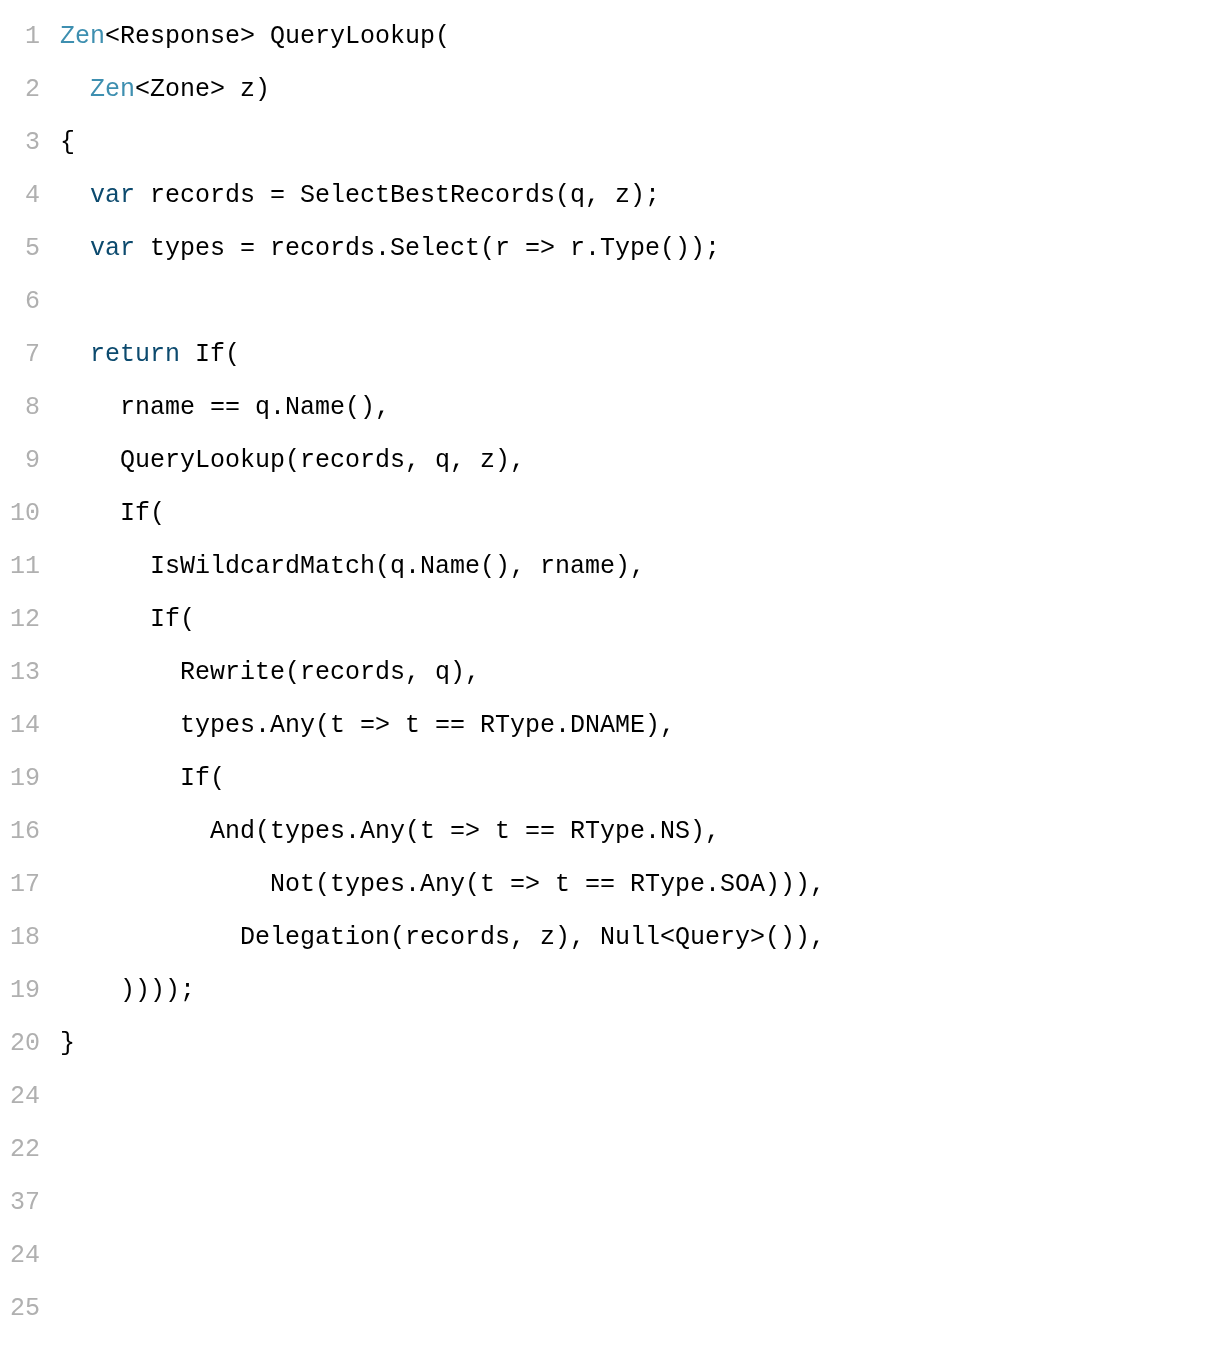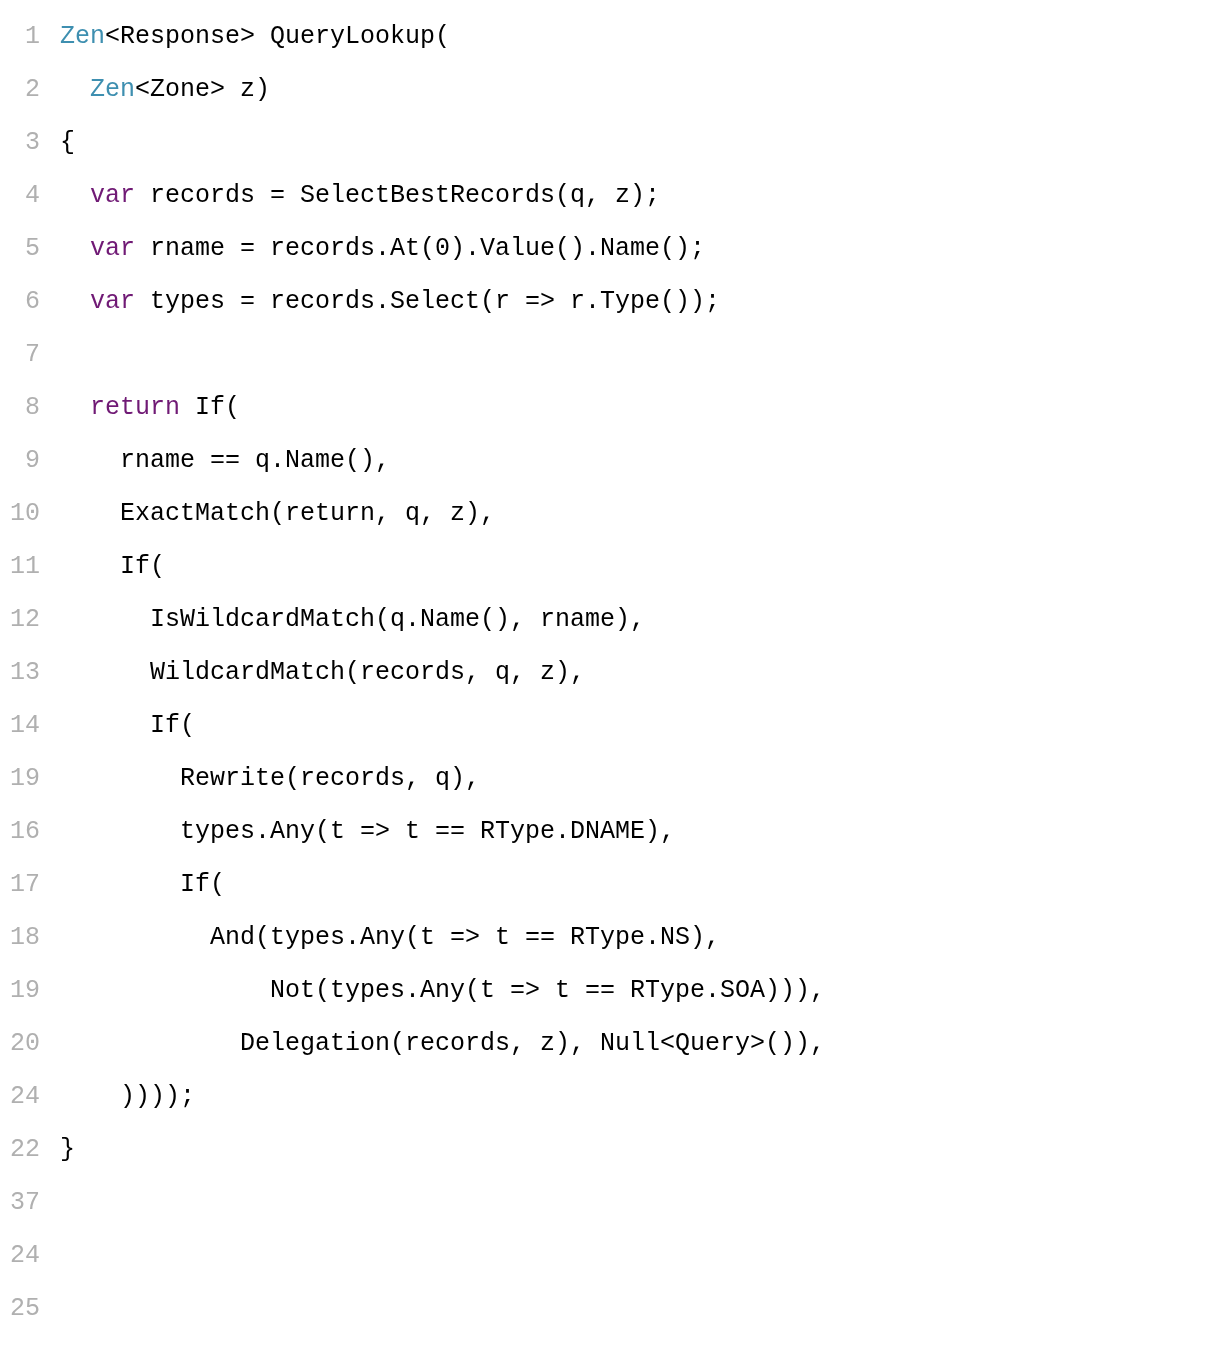--- a/index.html
+++ b/index.html
@@ -28,21 +28,21 @@
   }
   .code {
     flex: 1;
   }
   .code-line {
     height: 53px;
     line-height: 53px;
     white-space: pre;
   }
   .tok-type-zen { color: #3e8fb0; } 
-  .tok-kw { color: #701a75; }       
+  .tok-kw { color: #0c4a6e; }       
 </style>
 </head>
 <body>
 
 <div class="code-container">
   <div class="gutter" id="gutter">
       <div>1</div>
       <div>2</div>
       <div>3</div>
       <div>4</div>
@@ -66,29 +66,27 @@
       <div>22</div>
       <div>37</div>
       <div>24</div>
       <div>25</div>
     </div>
   <div class="code" id="code">
       <div class="code-line"><span class="tok-type-zen">Zen</span><span>&lt;Response&gt; QueryLookup(</span></div>
       <div class="code-line"><span>  </span><span class="tok-type-zen">Zen</span><span>&lt;Zone&gt; z)</span></div>
       <div class="code-line"><span>{</span></div>
       <div class="code-line"><span>  </span><span class="tok-kw">var</span><span> records = SelectBestRecords(q, z);</span></div>
-      <div class="code-line"><span>  </span><span class="tok-kw">var</span><span> rname = records.At(0).Value().Name();</span></div>
       <div class="code-line"><span>  </span><span class="tok-kw">var</span><span> types = records.Select(r =&gt; r.Type());</span></div>
       <div class="code-line"><span></span></div>
       <div class="code-line"><span>  </span><span class="tok-kw">return</span><span> If(</span></div>
       <div class="code-line"><span>    rname == q.Name(),</span></div>
-      <div class="code-line"><span>    ExactMatch(return, q, z),</span></div>
+      <div class="code-line"><span>    QueryLookup(records, q, z),</span></div>
       <div class="code-line"><span>    If(</span></div>
       <div class="code-line"><span>      IsWildcardMatch(q.Name(), rname),</span></div>
-      <div class="code-line"><span>      WildcardMatch(records, q, z),</span></div>
       <div class="code-line"><span>      If(</span></div>
       <div class="code-line"><span>        Rewrite(records, q),</span></div>
       <div class="code-line"><span>        types.Any(t =&gt; t == RType.DNAME),</span></div>
       <div class="code-line"><span>        If(</span></div>
       <div class="code-line"><span>          And(types.Any(t =&gt; t == RType.NS),</span></div>
       <div class="code-line"><span>              Not(types.Any(t =&gt; t == RType.SOA))),</span></div>
       <div class="code-line"><span>            Delegation(records, z), Null&lt;Query&gt;()),</span></div>
       <div class="code-line"><span>    ))));</span></div>
       <div class="code-line"><span>}</span></div>
     </div>

